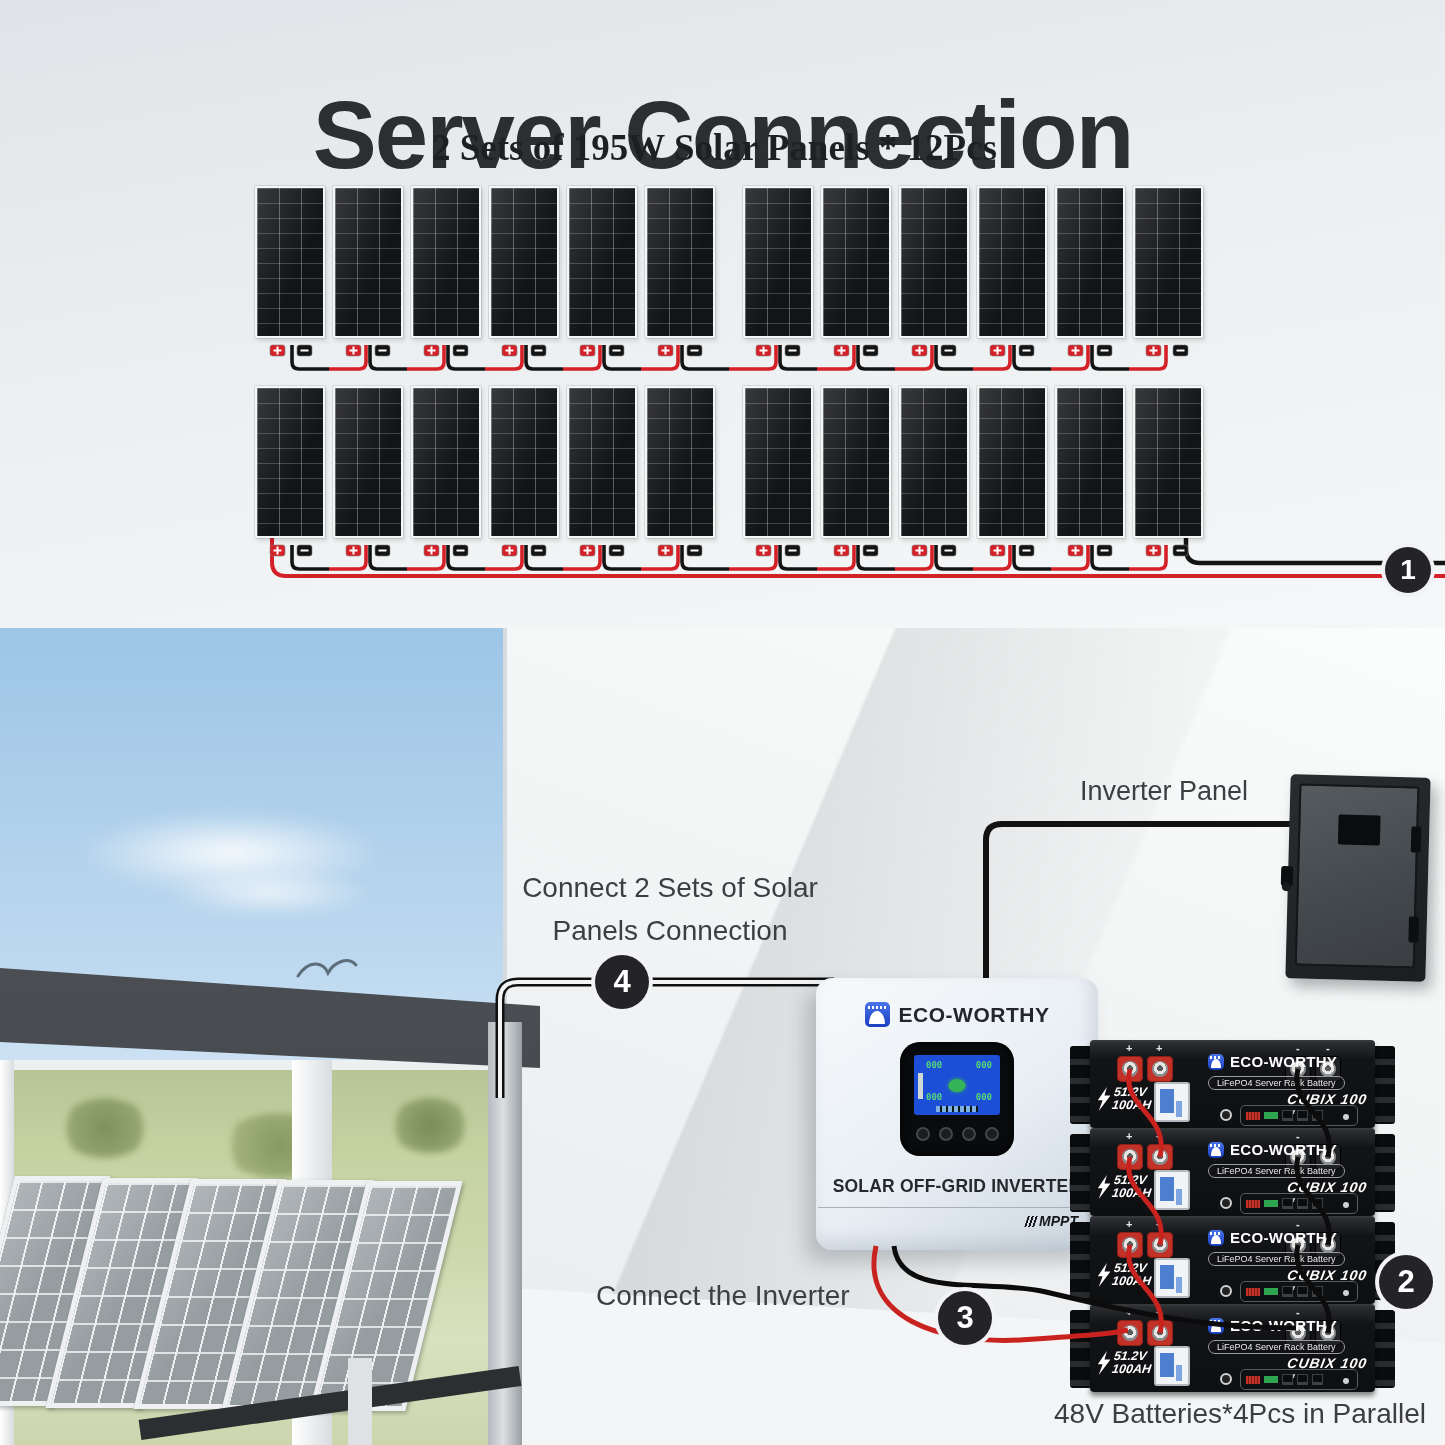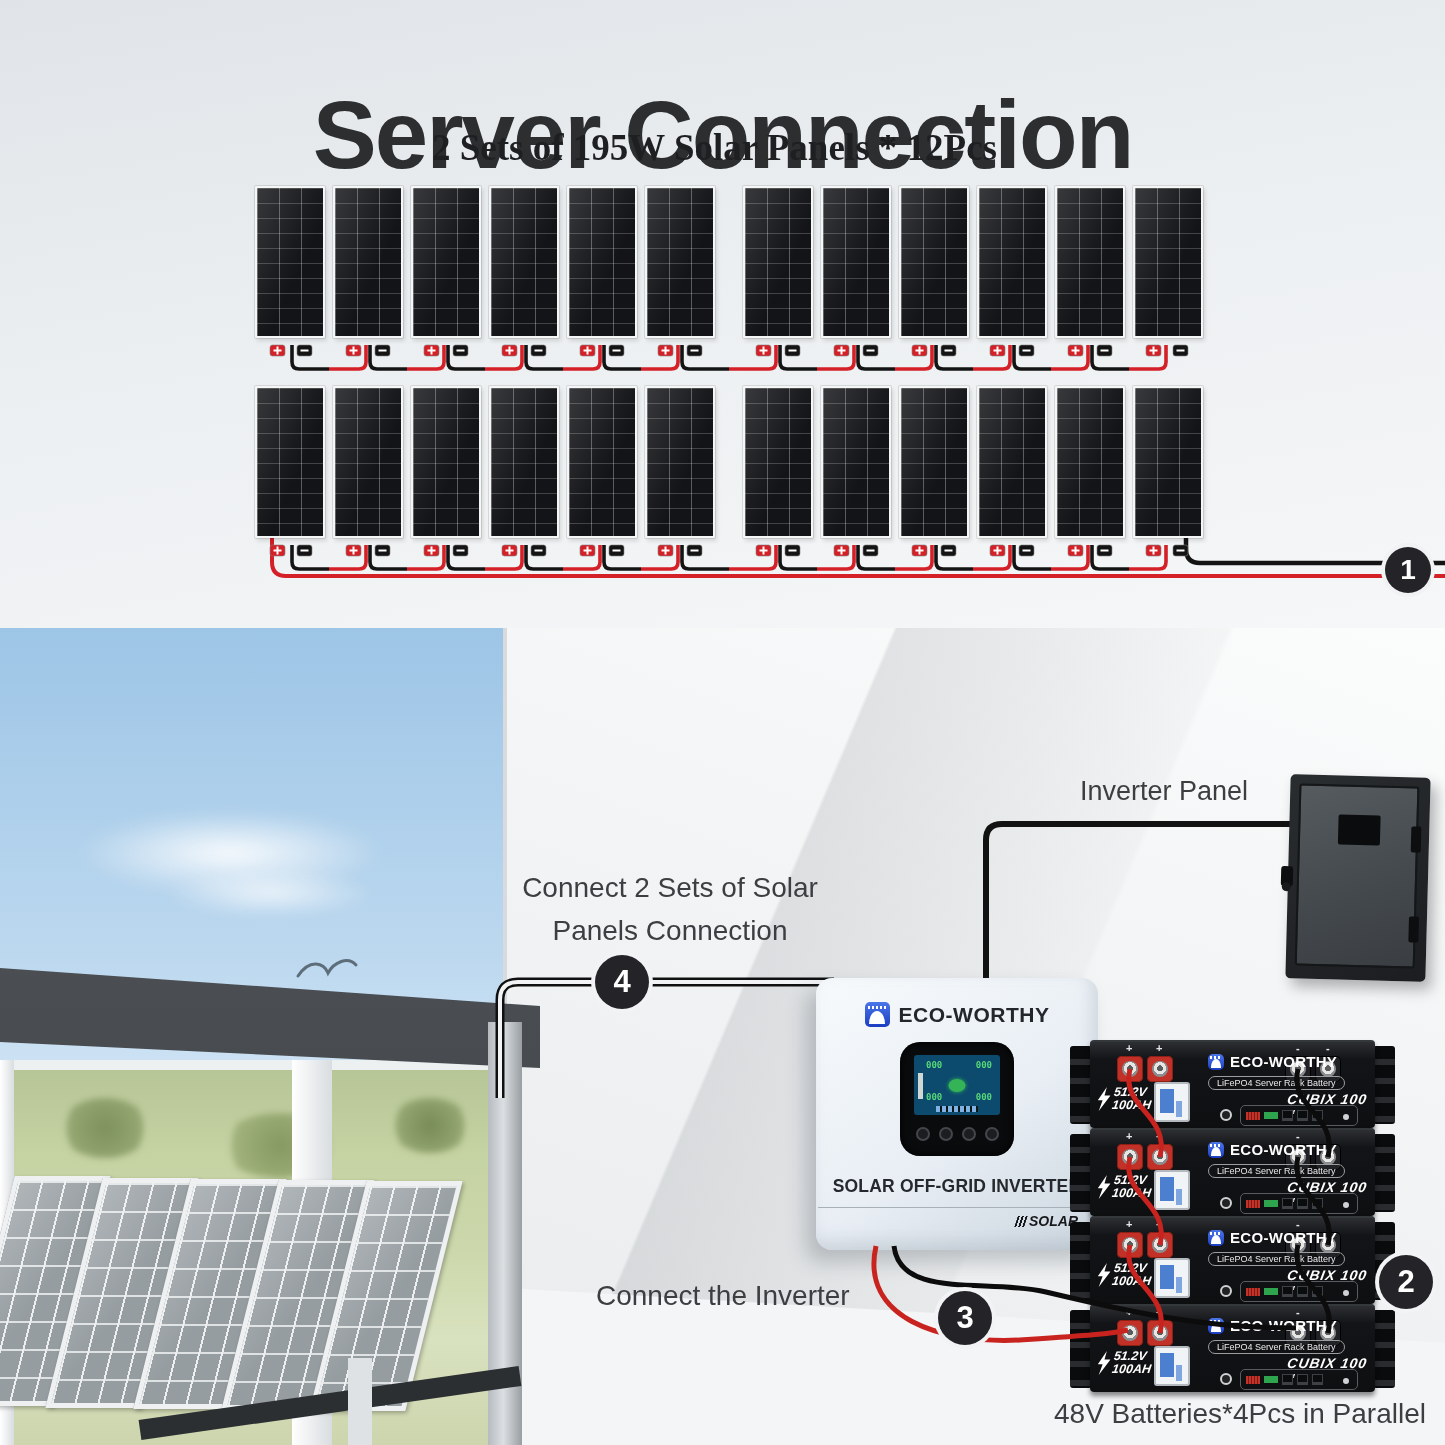--- a/index.html
+++ b/index.html
@@ -96,21 +96,21 @@
   .inv-brand{position:absolute;top:24px;left:0;right:0;display:flex;align-items:center;justify-content:center;gap:9px;}
   .logo-sq{background:linear-gradient(180deg,#4a75e8,#1c3ec2);border-radius:5px;position:relative;overflow:hidden;}
   .logo-sq::after{content:'';position:absolute;left:18%;right:18%;bottom:12%;height:52%;
     border-radius:50% 50% 0 0 / 100% 100% 0 0;background:#fff;}
   .logo-sq::before{content:'';position:absolute;left:15%;right:15%;top:16%;height:3px;
     background:repeating-linear-gradient(90deg,#fff 0 2px,transparent 2px 4px);}
   .inv-logo{width:25px;height:25px;}
   .inv-brand-txt{font-size:21px;font-weight:800;color:#23262a;letter-spacing:.5px;}
   .inv-display{position:absolute;left:50%;transform:translateX(-50%);top:64px;width:114px;height:114px;
     background:#0a0b0d;border-radius:20px;box-shadow:inset 0 0 10px #000;}
-  .lcd{position:absolute;left:14px;top:13px;width:86px;height:60px;background:#0c4a6e;border-radius:3px;}
+  .lcd{position:absolute;left:14px;top:13px;width:86px;height:60px;background:#1d4ed8;border-radius:3px;}
   .lv{position:absolute;color:#57d977;font:700 9px "DejaVu Sans Mono",monospace;}
   .lv.a{left:12px;top:5px;}.lv.b{right:8px;top:5px;}.lv.c{left:12px;bottom:13px;}.lv.d{right:8px;bottom:13px;}
   .lcd-circ{position:absolute;left:50%;top:24px;transform:translateX(-50%);width:17px;height:13px;
     border-radius:50%;background:#34b456;box-shadow:0 0 4px #34b456;}
   .lcd-bar{position:absolute;left:50%;transform:translateX(-50%);bottom:3px;width:42px;height:6px;
     background:repeating-linear-gradient(90deg,#7fb3e8 0 4px,#0d1711 4px 6px);}
   .lcd-batt{position:absolute;left:4px;top:18px;width:5px;height:26px;background:#cfd8d2;}
   .inv-btns{position:absolute;left:0;right:0;top:85px;display:flex;justify-content:center;gap:9px;}
   .inv-btn{width:14px;height:14px;border-radius:50%;background:#1b1d20;border:2px solid #43474c;box-sizing:border-box;}
   .inv-name{position:absolute;top:198px;left:0;right:0;text-align:center;
@@ -437,21 +437,21 @@
           <span class="inv-btn"></span>
           <span class="inv-btn"></span>
           <span class="inv-btn"></span>
           <span class="inv-btn"></span>
         </div>
       </div>
       <div class="inv-name">SOLAR OFF-GRID INVERTER</div>
       <div class="inv-seam"></div>
       <div class="inv-mppt">
         <span class="mppt-glyph"></span>
-        <span>SOLAR</span>
+        <span>MPPT</span>
       </div>
     </div>
 
     <div class="battery-stack" id="battery-stack">
   <div class="batt">
     <div class="b-ear l"></div>
     <div class="b-ear r"></div>
     <div class="b-body">
       <span class="b-sign" style="left:36px;">+</span>
       <span class="b-sign" style="left:66px;">+</span>

